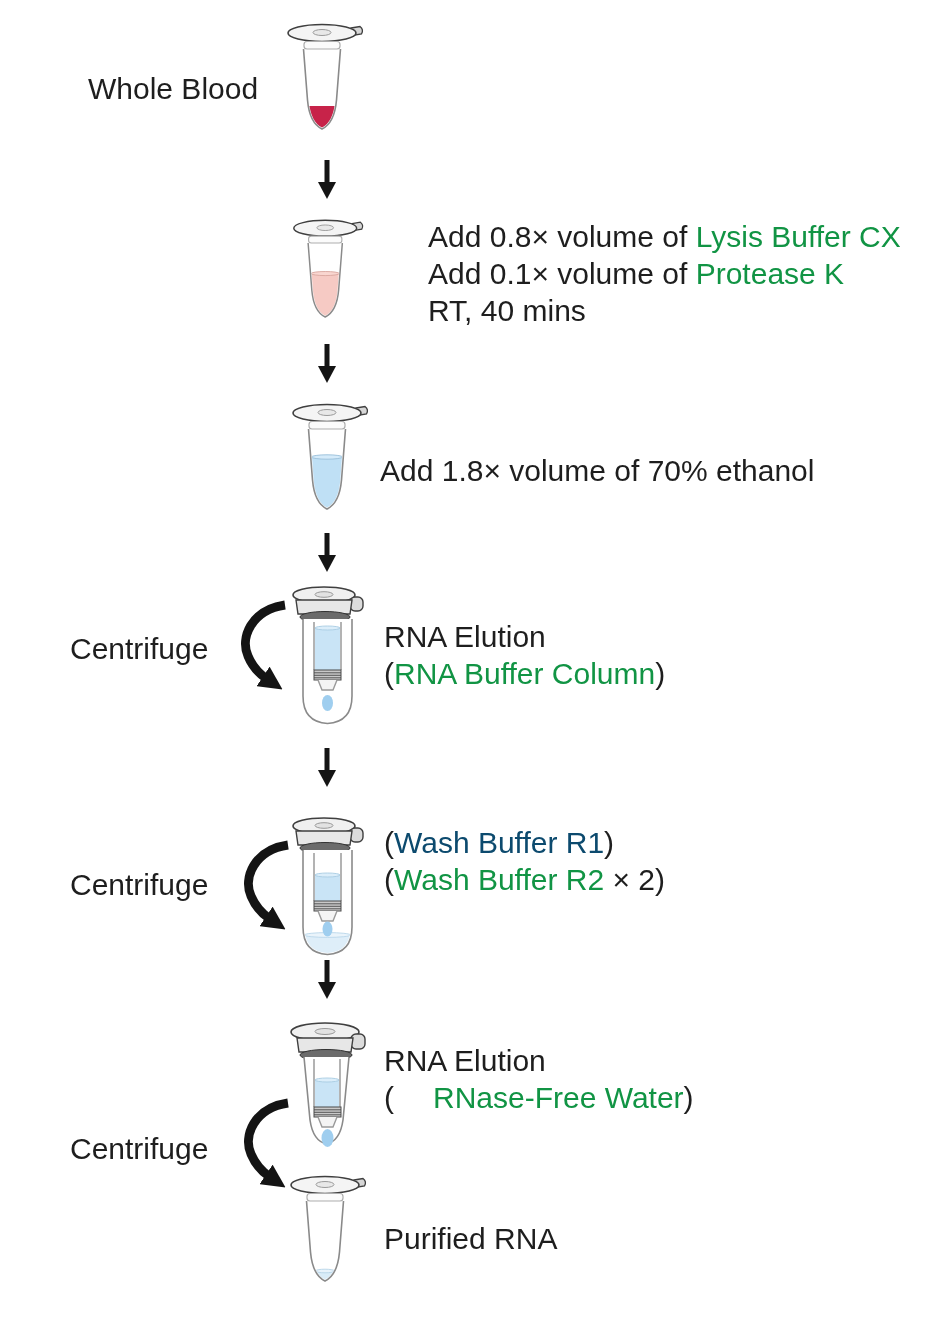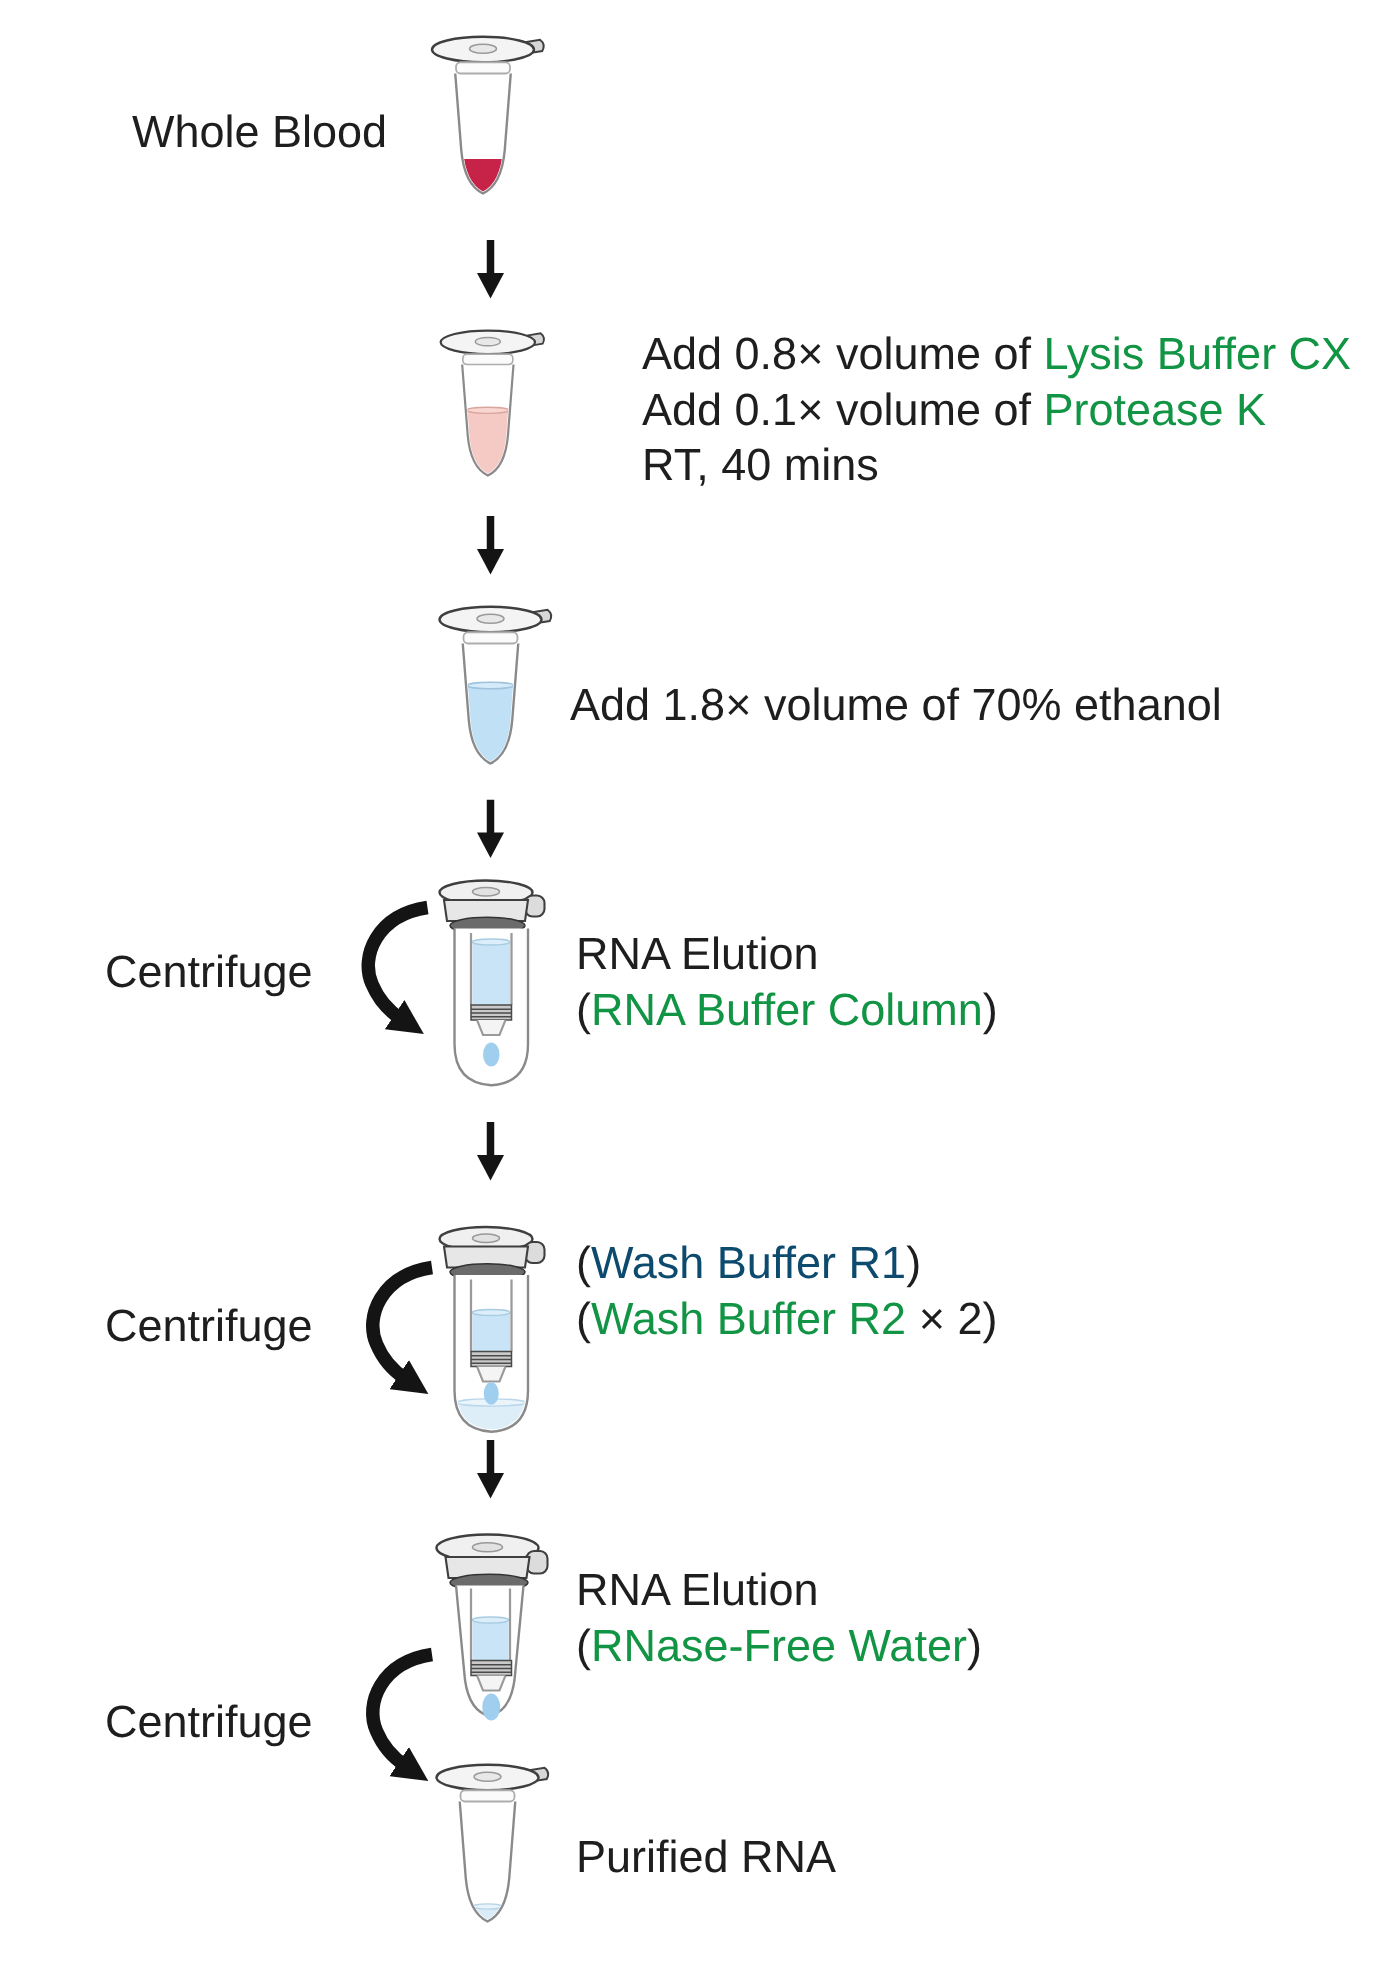--- a/index.html
+++ b/index.html
@@ -187,21 +187,21 @@
     <ellipse cx="44" cy="60" rx="12" ry="2" fill="#DCEEFA" stroke="#A8CCE2" stroke-width="0.9"></ellipse>
     <path d="M31 39 L31 87 M57 39 L57 87" stroke="#9A9A9A" stroke-width="1.5"></path>
     <rect x="31" y="87" width="27" height="10" fill="#C9C9C9" stroke="#4A4A4A" stroke-width="1"></rect>
     <path d="M31 89.8 L58 89.8 M31 92.3 L58 92.3 M31 94.8 L58 94.8" stroke="#4A4A4A" stroke-width="0.9"></path>
     <path d="M35 97 L39 107 L50 107 L54 97" fill="#F4F4F4" stroke="#9A9A9A" stroke-width="1.4"></path>
     <ellipse cx="44.5" cy="118" rx="6" ry="9" fill="#9FCEEF"></ellipse>
   </svg>
 
   <div class="abs txt" style="left:384px; top:1042px;">
     <div>RNA Elution</div>
-    <div><span>(</span><span class="green" style="color: rgb(17, 148, 68);">RNase-Free Water</span><span>)</span></div>
+    <div><span>(</span><span class="green" style="color: rgb(17, 148, 68); margin-left: 39px;">RNase-Free Water</span><span>)</span></div>
   </div>
 
   <div class="abs txt" style="left:70px; top:1130px;">Centrifuge</div>
 
   <svg class="abs" style="left:236px; top:1096px;" width="62" height="95" viewBox="0 0 62 95">
     <defs>
         <marker id="m3" viewBox="0 0 10 10" refX="2" refY="5" markerWidth="2.6" markerHeight="2.6" orient="auto">
           <path d="M0 0 L10 5 L0 10 Z" fill="#141414"></path>
         </marker>
       </defs>

